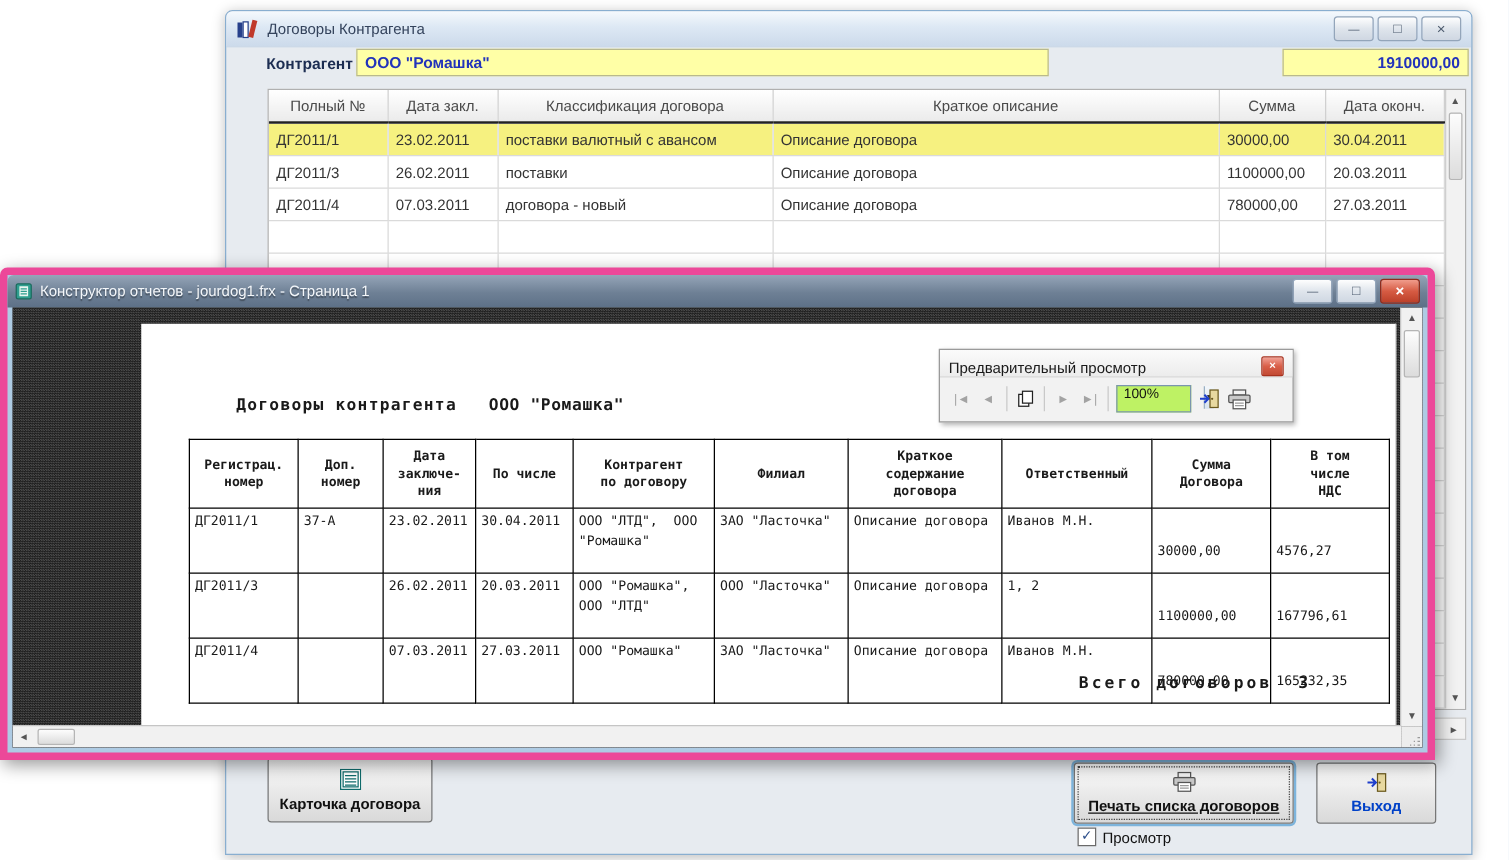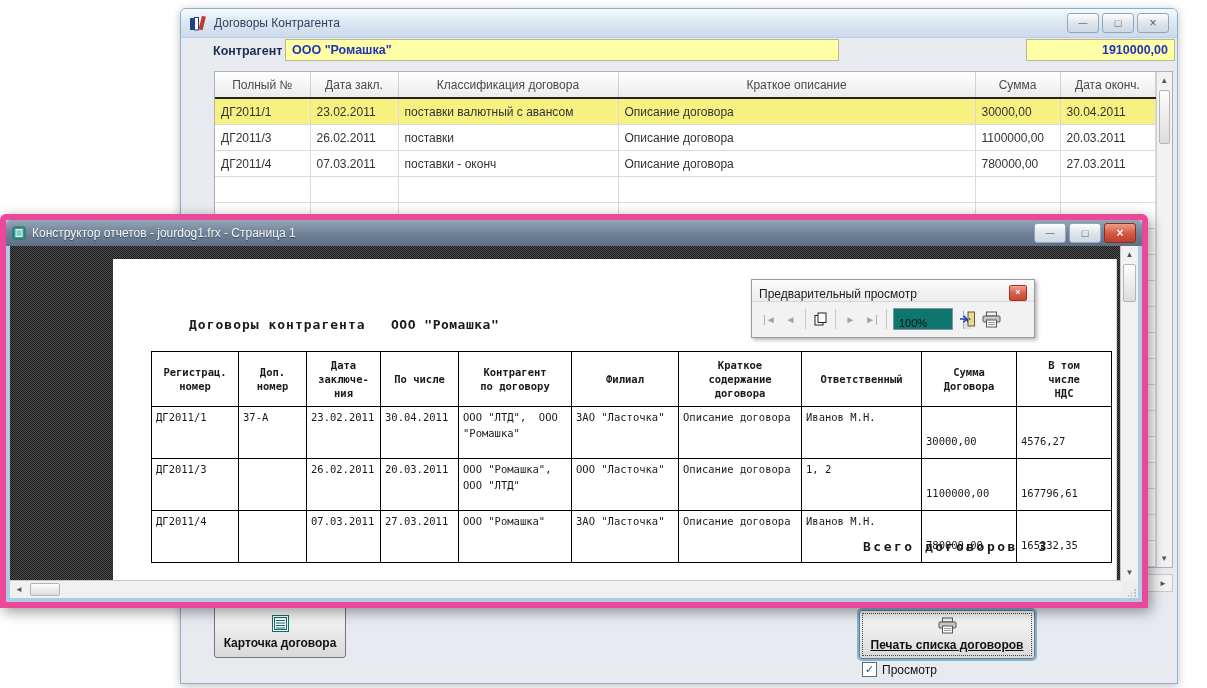--- a/index.html
+++ b/index.html
@@ -95,21 +95,21 @@
   .pv-title{height:21px;display:flex;align-items:flex-end;padding:0 7px;font-size:12px;color:#1a1a1a;
       background:linear-gradient(#fbfbfb,#ececec);border-bottom:1px solid #d7d7d7;gap:19px;}
   .pv-close{margin-left:auto;width:16px;height:14px;border:1px solid #a8321f;border-radius:2px;
       background:linear-gradient(#f2a296,#d95f49 50%,#c24a33);color:#fff;font-size:9px;line-height:12px;
       text-align:center;font-weight:bold;}
   .pv-btns{height:34px;display:flex;align-items:center;padding:0 7px;}
   .pv-btn{width:21px;height:22px;display:flex;align-items:center;justify-content:center;
       font-size:10px;color:#a3a3a3;}
   .pv-btn.enabled{color:#222;}
   .pv-sep{width:1px;height:20px;background:#c9c9c9;margin:0 4px;}
-  .pv-zoom{width:58px;height:20px;border:1px solid #7a95ad;background:#0f766e;display:flex;align-items:flex-end;margin:0 2px;gap:36px;}
+  .pv-zoom{width:58px;height:20px;border:1px solid #7a95ad;background:#bef264;display:flex;align-items:flex-start;margin:0 2px;gap:36px;}
   .pv-zoom-val{flex:1;font-size:11px;padding-left:5px;color:#111;}
   .pv-zoom-btn{width:15px;height:18px;border-left:1px solid #9ab0c4;font-size:7px;color:#333;
       background:linear-gradient(#f2f6fa,#d7e2ee);display:flex;align-items:center;justify-content:center;}
   .pv-ico{width:24px;height:22px;display:flex;align-items:center;justify-content:center;}
 </style>
 </head>
 <body>
 
 <div class="screen">
 
@@ -175,21 +175,21 @@
             <td>ДГ2011/3</td>
             <td>26.02.2011</td>
             <td>поставки</td>
             <td>Описание договора</td>
             <td>1100000,00</td>
             <td>20.03.2011</td>
           </tr>
           <tr>
             <td>ДГ2011/4</td>
             <td>07.03.2011</td>
-            <td>поставки - оконч</td>
+            <td>договора - новый</td>
             <td>Описание договора</td>
             <td>780000,00</td>
             <td>27.03.2011</td>
           </tr>
         <tr>
               <td></td>
               <td></td>
               <td></td>
               <td></td>
               <td></td>
@@ -338,20 +338,30 @@
         <svg width="19" height="17" viewBox="0 0 19 17">
             <rect x="4.5" y="1" width="10" height="4" fill="#f2f2f2" stroke="#555"></rect>
             <rect x="1" y="5" width="17" height="6" rx="1" fill="#c9c9c9" stroke="#555"></rect>
             <rect x="4.5" y="9" width="10" height="7" fill="#fff" stroke="#555"></rect>
             <path d="M6 11.5h7M6 13.5h7" stroke="#999" fill="none"></path>
           </svg>
       </span>
       <span class="blabel">Печать списка договоров</span>
     </div>
 
+    <div class="btn btn-exit">
+      <span style="display:inline-flex;">
+        <svg width="17" height="16" viewBox="0 0 17 16">
+            <rect x="9" y="1" width="6.5" height="14" fill="#e8d9a0" stroke="#6b5a1e"></rect>
+            <circle cx="10.7" cy="8" r="0.9" fill="#6b5a1e"></circle>
+            <path d="M1 8h5.5M4.5 4.8L7.7 8l-3.2 3.2" stroke="#1f3fcc" stroke-width="1.6" fill="none"></path>
+          </svg>
+      </span>
+      <span class="blabel">Выход</span>
+    </div>
 
     <div class="chk">
       <span class="chk-box">✓</span>
       <span>Просмотр</span>
     </div>
   </div>
 
   <div class="fgw">
     <div class="fgw-title">
       <span style="display:inline-flex;">

